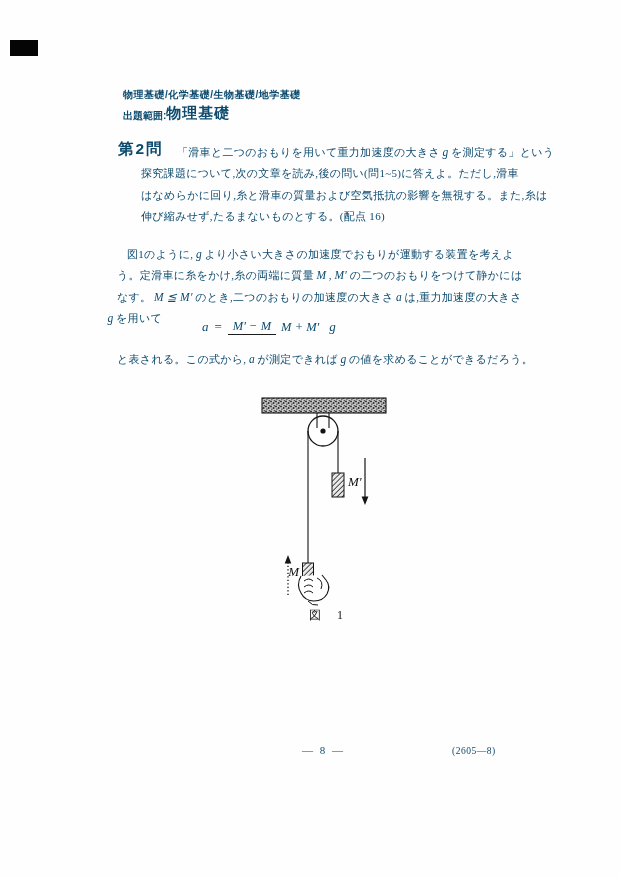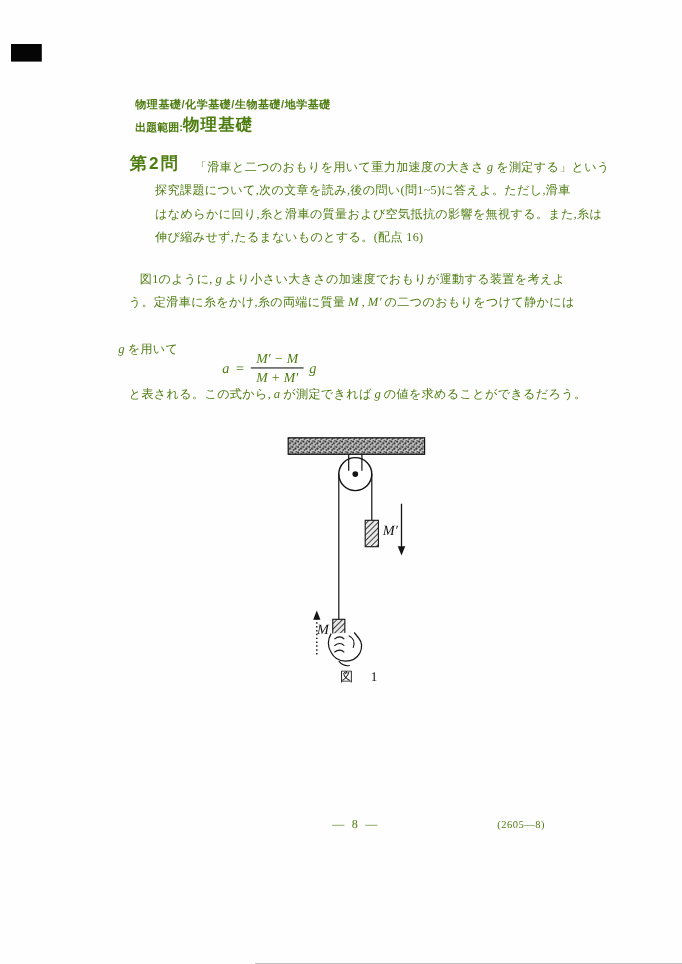--- a/index.html
+++ b/index.html
@@ -1,32 +1,32 @@
 <!DOCTYPE html>
 <html><head>
 <meta charset="utf-8">
 <style>
   html,body{margin:0;padding:0;background:#9a9a9a;}
   .page{
     position:relative;width:620px;height:876px;margin:0 auto;
     background:#fefefe;overflow:hidden;
-    font-family:"Liberation Serif","DejaVu Serif",serif;color:#4d7c0f;
+    font-family:"Liberation Serif","DejaVu Serif",serif;color:#0c4a6e;
   }
   .scan-mark{position:absolute;left:10px;top:40px;width:28px;height:16px;background:#050505;}
   .gothic{font-family:"Liberation Sans","DejaVu Sans",sans-serif;font-weight:bold;}
   .hdr-subjects{position:absolute;left:123px;top:88px;font-size:10px;letter-spacing:.5px;}
   .hdr-range{position:absolute;left:123px;top:104px;display:flex;align-items:flex-end;}
   .hdr-range .lbl{font-size:10px;}
   .hdr-range .val{font-size:15px;letter-spacing:1px;}
   .q-heading{position:absolute;left:118px;top:139px;font-size:15.5px;letter-spacing:2px;}
   .line{position:absolute;font-size:11px;line-height:14px;letter-spacing:.3px;white-space:nowrap;}
   .var{font-style:italic;font-family:"Liberation Serif","DejaVu Serif",serif;padding:0 2.5px;font-size:11.5px;}
   .equation{position:absolute;left:202px;top:319px;display:flex;align-items:center;font-size:13px;font-style:italic;}
   .equation .eqsign{font-style:normal;padding:0 6px;}
-  .equation .frac{display:inline-flex;flex-direction:column;text-align:center;font-size:12.5px;line-height:14px;}
+  .equation .frac{display:inline-flex;text-align:center;font-size:12.5px;line-height:14px;}
   .equation .num{border-bottom:1.2px solid #1c1c1c;padding:0 5px 1px;}
   .equation .den{padding:1px 5px 0;}
   .equation .factor{padding-left:5px;}
   .figure-wrap{position:absolute;left:255px;top:395px;width:140px;height:235px;}
   .figvar{font-style:italic;font-size:13px;font-family:"Liberation Serif","DejaVu Serif",serif;fill:#111;}
   .figcap{font-size:12px;fill:#111;letter-spacing:2px;}
   .footer-page{position:absolute;left:302px;top:744px;font-size:11px;letter-spacing:2px;}
   .footer-code{position:absolute;left:452px;top:746px;font-size:9.5px;letter-spacing:.5px;}
 </style>
 </head>
@@ -45,20 +45,21 @@
 
   <div class="q-heading gothic">第2問</div>
 
   <div class="line" style="left:177px;top:145px;"><span>「滑車と二つのおもりを用いて重力加速度の大きさ</span><span class="var">g</span><span>を測定する」という</span></div>
   <div class="line" style="left:141px;top:166px;"><span>探究課題について,次の文章を読み,後の問い(問1~5)に答えよ。ただし,滑車</span></div>
   <div class="line" style="left:141px;top:188px;"><span>はなめらかに回り,糸と滑車の質量および空気抵抗の影響を無視する。また,糸は</span></div>
   <div class="line" style="left:141px;top:209px;text-align:center;"><span>伸び縮みせず,たるまないものとする。(配点 16)</span></div>
 
   <div class="line" style="left:127px;top:247px;"><span>図1のように,</span><span class="var">g</span><span>より小さい大きさの加速度でおもりが運動する装置を考えよ</span></div>
   <div class="line" style="left:117px;top:268px;"><span>う。定滑車に糸をかけ,糸の両端に質量</span><span class="var">M</span><span>,</span><span class="var">M′</span><span>の二つのおもりをつけて静かには</span></div>
+  <div class="line" style="left:117px;top:290px;"><span>なす。</span><span class="var">M ≦ M′</span><span>のとき,二つのおもりの加速度の大きさ</span><span class="var">a</span><span>は,重力加速度の大きさ</span></div>
   <div class="line" style="left:105px;top:311px;"><span class="var">g</span><span>を用いて</span></div>
 
   <div class="equation">
     <span>a</span>
     <span class="eqsign">=</span>
     <span class="frac">
       <span class="num">M′ − M</span>
       <span class="den">M + M′</span>
     </span>
     <span class="factor">g</span>

